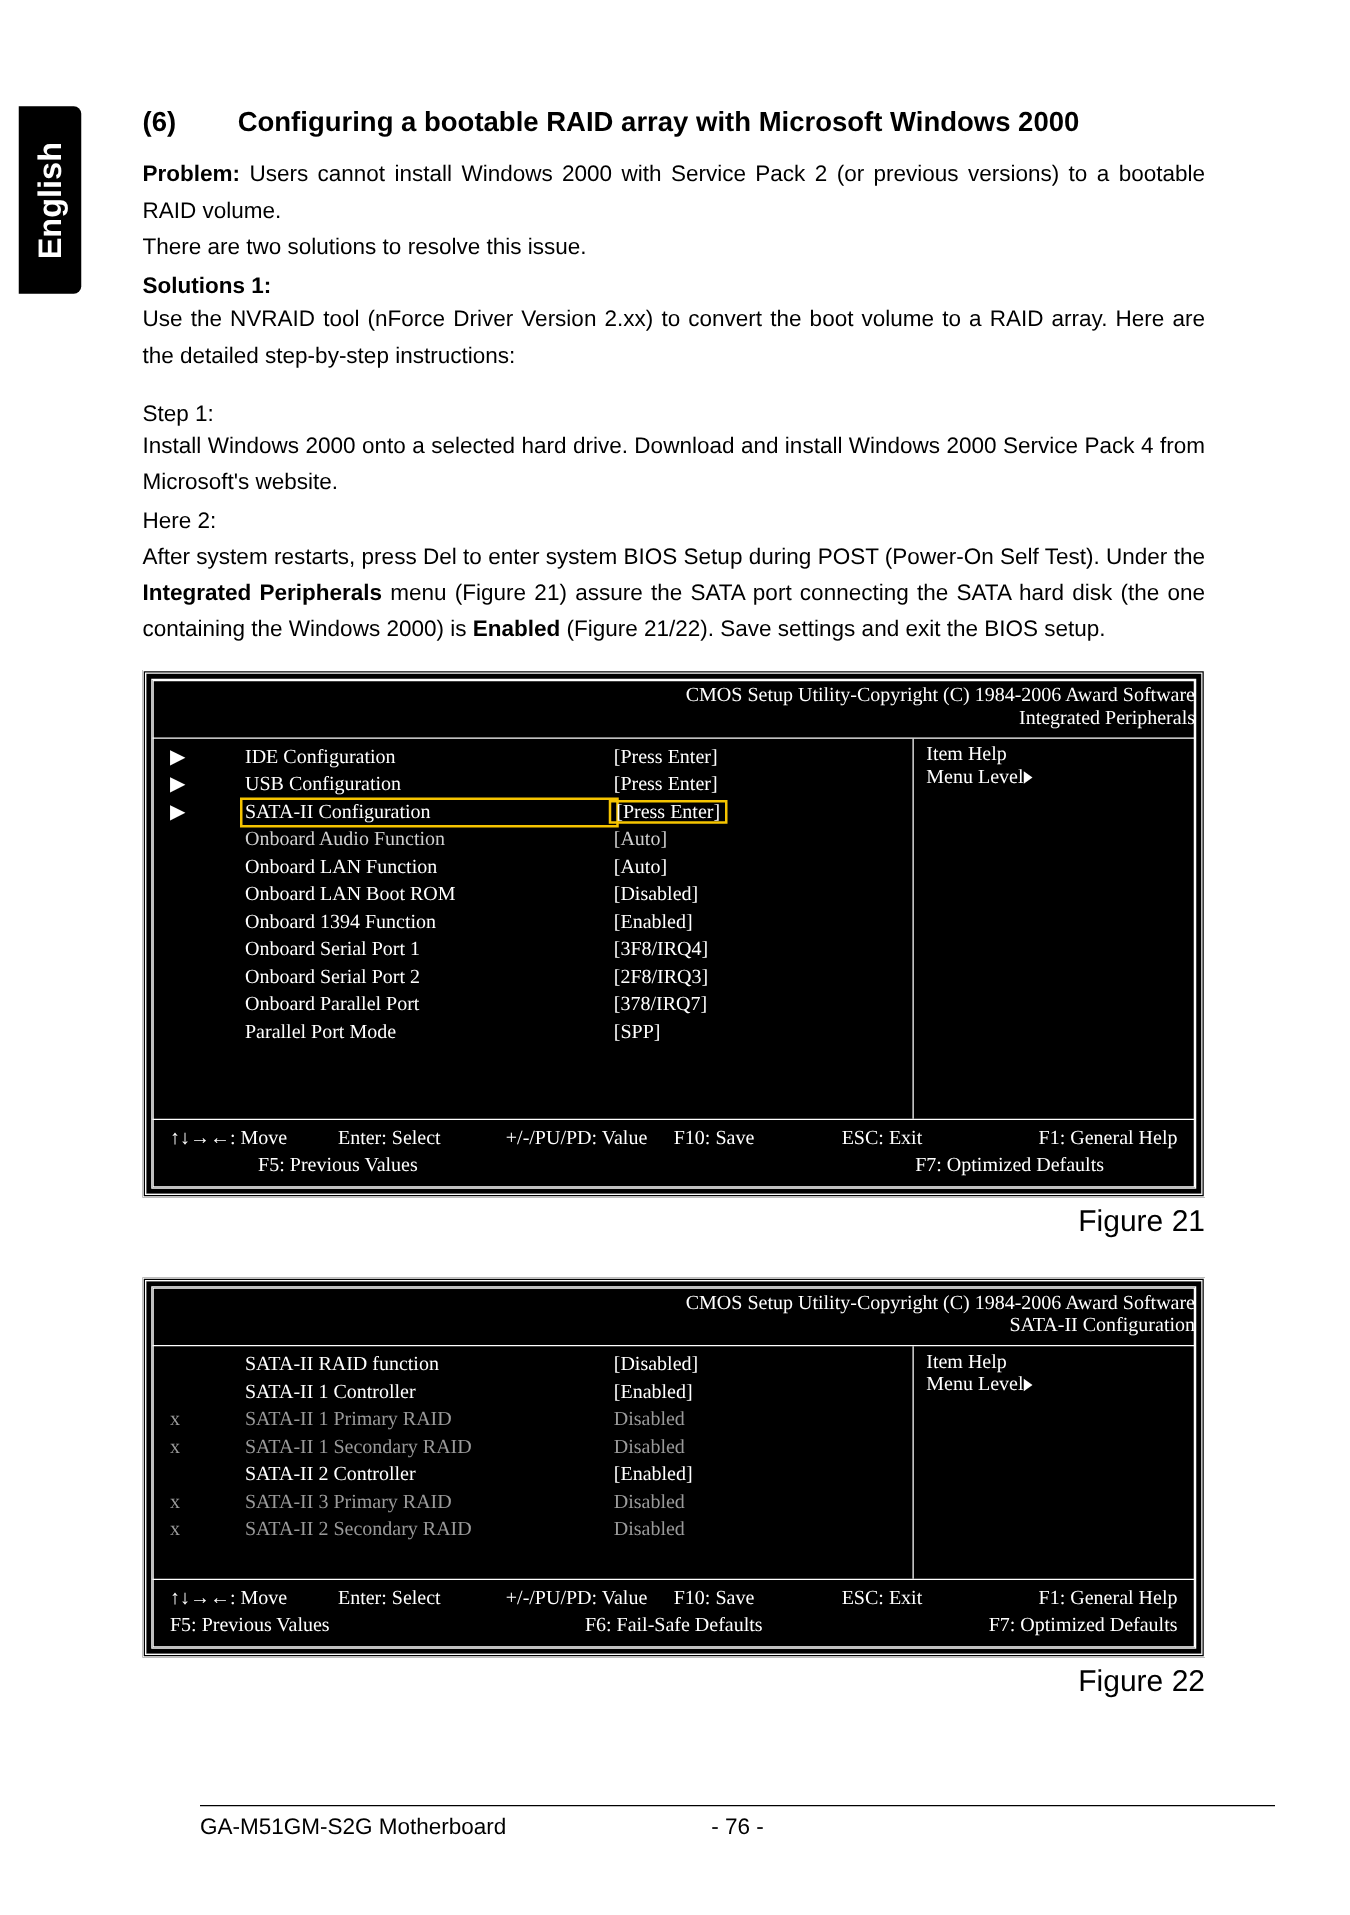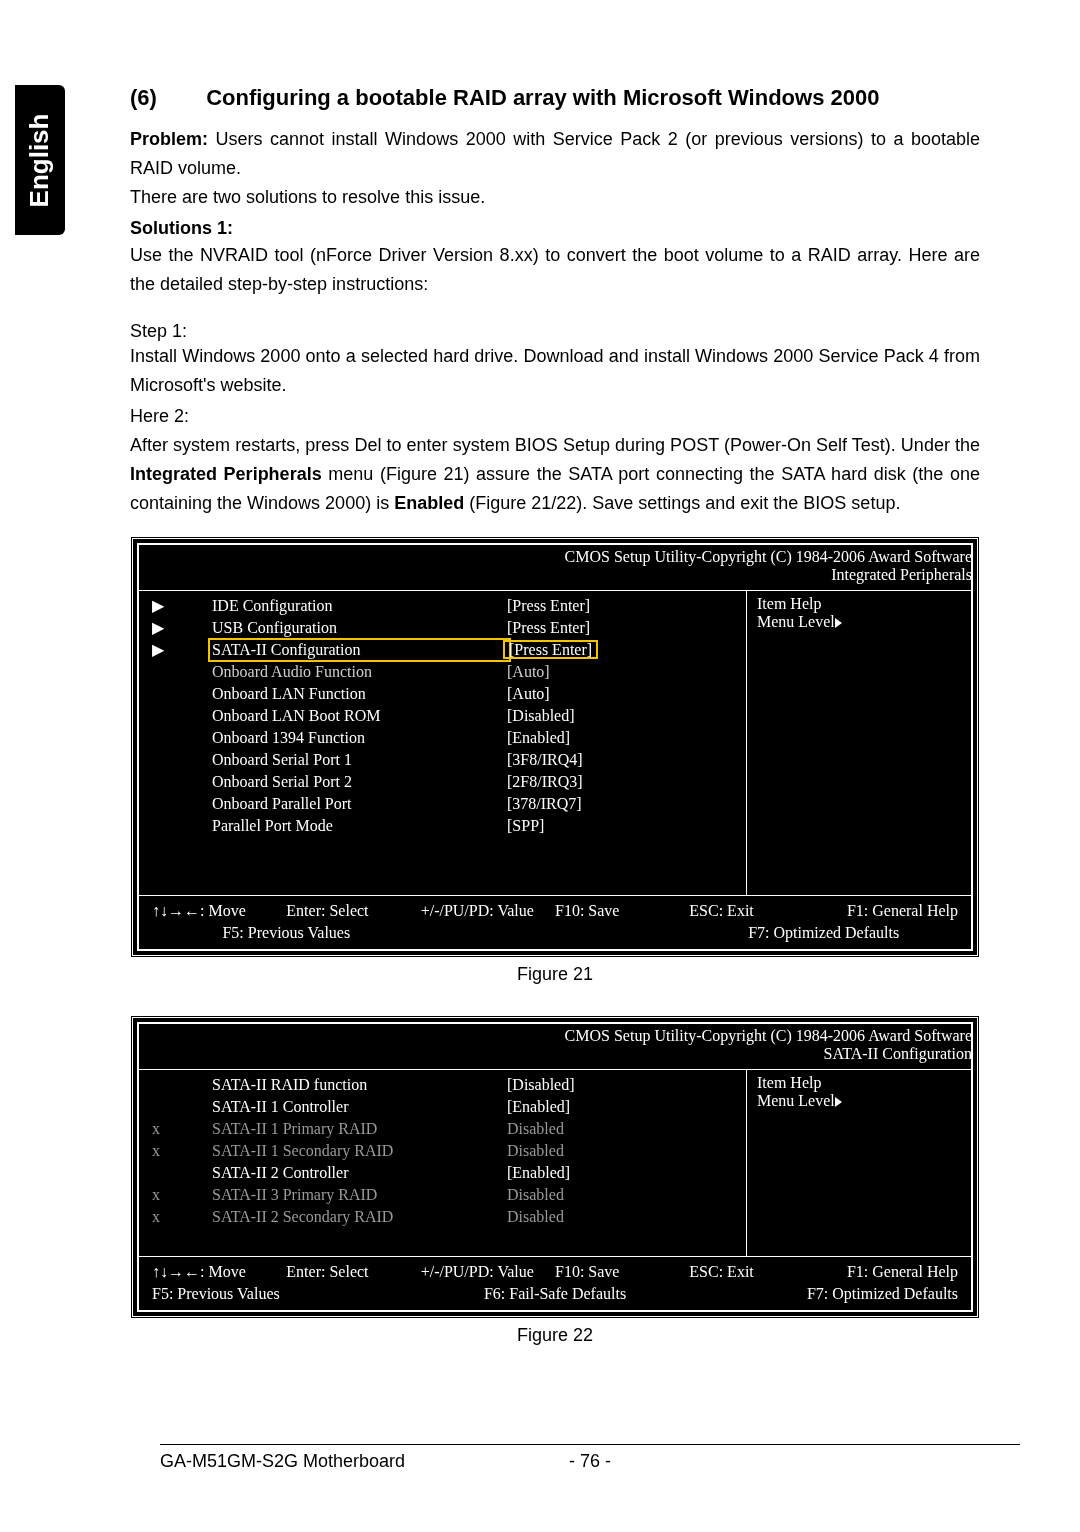--- a/index.html
+++ b/index.html
@@ -25,21 +25,21 @@
     border-radius: 0 6px 6px 0;
   }
   .language-tab span {
     transform: rotate(-90deg);
     font-weight: bold;
     font-size: 26px;
   }
   .page {
     position: absolute;
     top: 85px;
-    left: 130px;
+    left: 114px;
     width: 850px;
   }
   .section-title {
     font-weight: bold;
     font-size: 22px;
     margin-bottom: 14px;
   }
   .section-title .num {
     display: inline-block;
     width: 70px;
@@ -122,29 +122,29 @@
   }
   .gray { color: #9a9a9a; }
   .pale { color: #cfcfcf; }
   .bios-footer {
     border-top: 1px solid #fff;
     padding: 4px 14px 6px 14px;
     line-height: 22px;
   }
   .bios-footer-row {
     display: flex;
-    justify-content: center;
+    justify-content: space-between;
   }
   .bios-footer .fcell {
     flex: 1;
     white-space: nowrap;
   }
   .fig-caption {
-    text-align: center;
-    font-size: 18px;
+    text-align: right;
+    font-size: 24px;
     margin-top: 6px;
     font-family: Arial, sans-serif;
     color: #000;
   }
   .page-footer {
     position: absolute;
     left: 120px;
     width: 860px;
     bottom: 60px;
     border-top: 1px solid #000;
@@ -179,21 +179,21 @@
     <span class="num">(6)</span>
     <span>Configuring a bootable RAID array with Microsoft Windows 2000</span>
   </div>
 
   <p class="body-text">
     <strong>Problem:</strong><span> Users cannot install Windows 2000 with Service Pack 2 (or previous versions) to a bootable RAID volume.</span>
   </p>
   <p class="body-text">There are two solutions to resolve this issue.</p>
 
   <p class="subhead">Solutions 1:</p>
-  <p class="body-text">Use the NVRAID tool (nForce Driver Version 8.xx) to convert the boot volume to a RAID array. Here are the detailed step-by-step instructions:</p>
+  <p class="body-text">Use the NVRAID tool (nForce Driver Version 2.xx) to convert the boot volume to a RAID array. Here are the detailed step-by-step instructions:</p>
 
   <p class="step-label">Step 1:</p>
   <p class="body-text">Install Windows 2000 onto a selected hard drive. Download and install Windows 2000 Service Pack 4 from Microsoft's website.</p>
 
   <p class="body-text" style="margin-top:2px">Here 2:</p>
   <p class="body-text">
     <span>After system restarts, press Del to enter system BIOS Setup during POST (Power-On Self Test). Under the </span><strong>Integrated Peripherals</strong><span> menu (Figure 21) assure the SATA port connecting the SATA hard disk (the one containing the Windows 2000) is </span><strong>Enabled</strong><span> (Figure 21/22). Save settings and exit the BIOS setup.</span>
   </p>
 
   <div class="bios-box">

